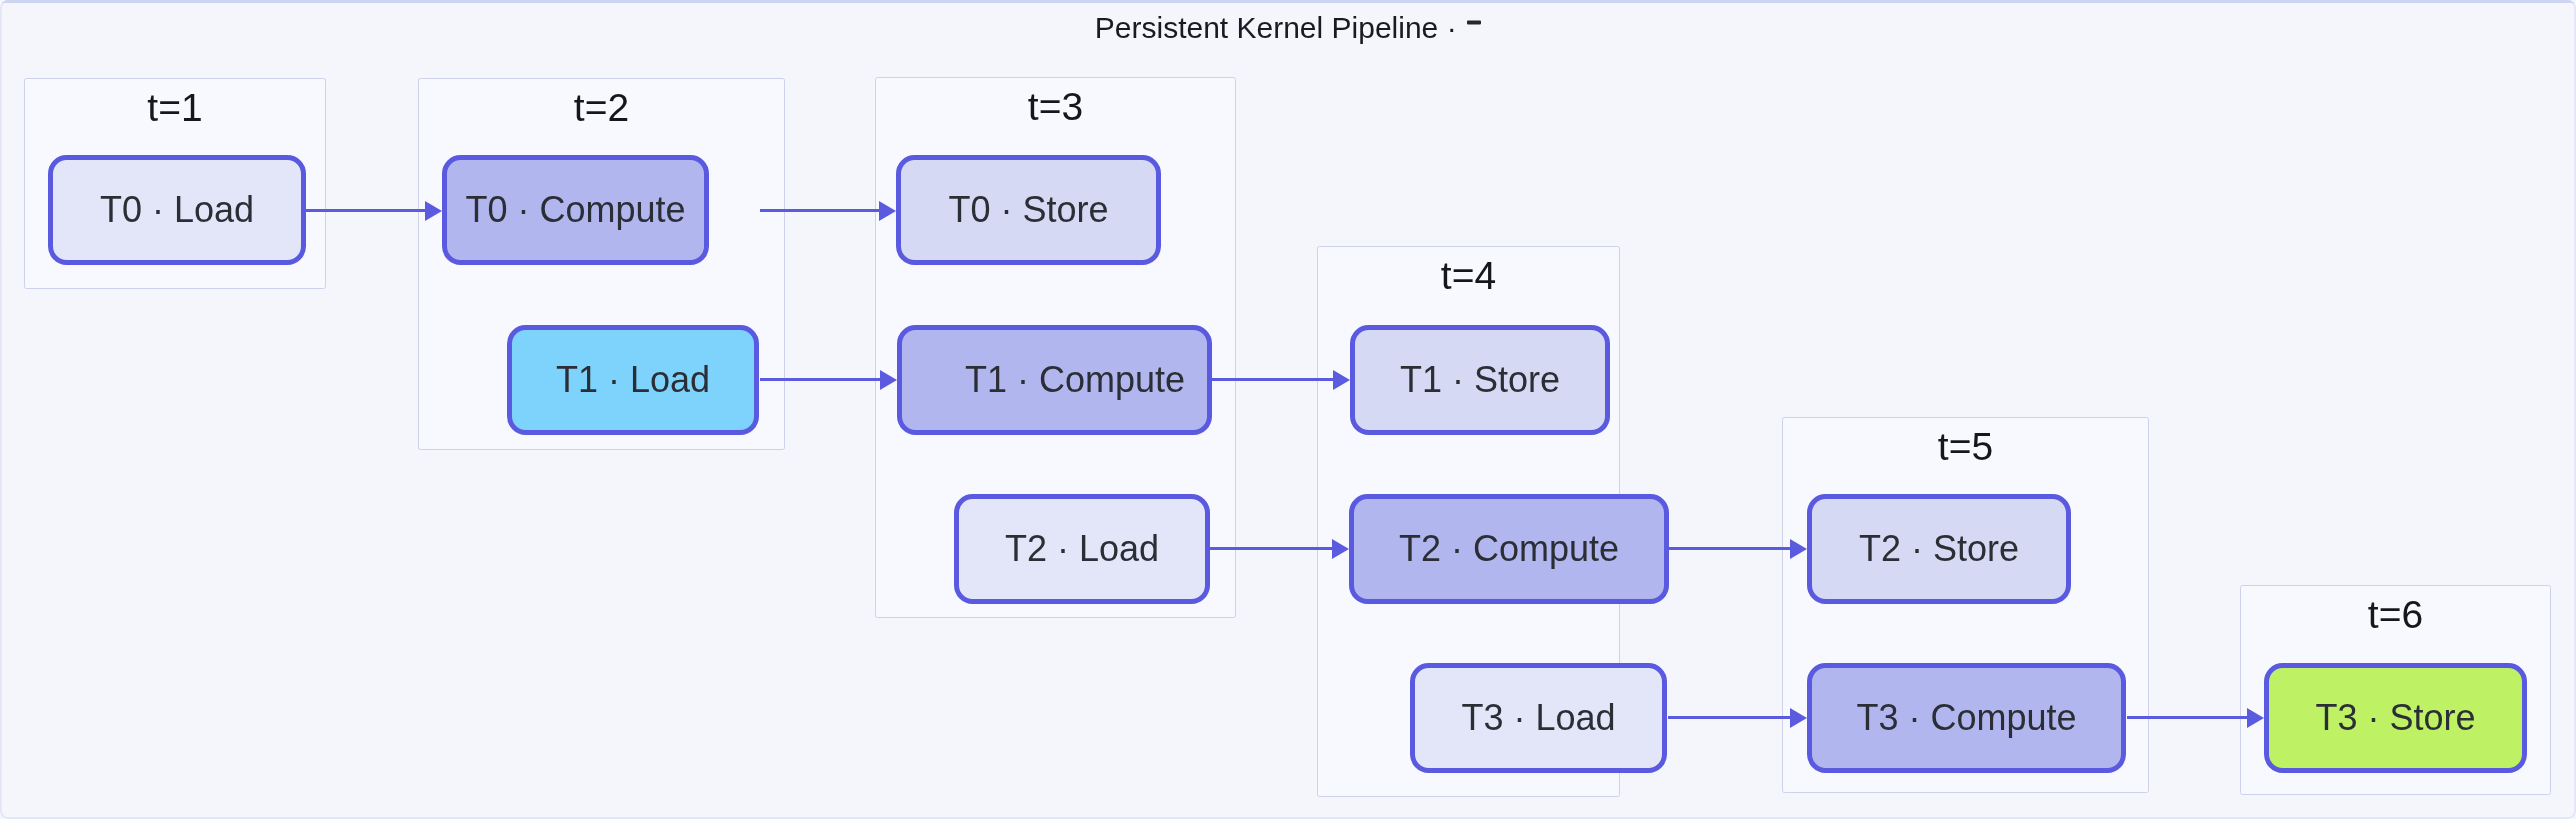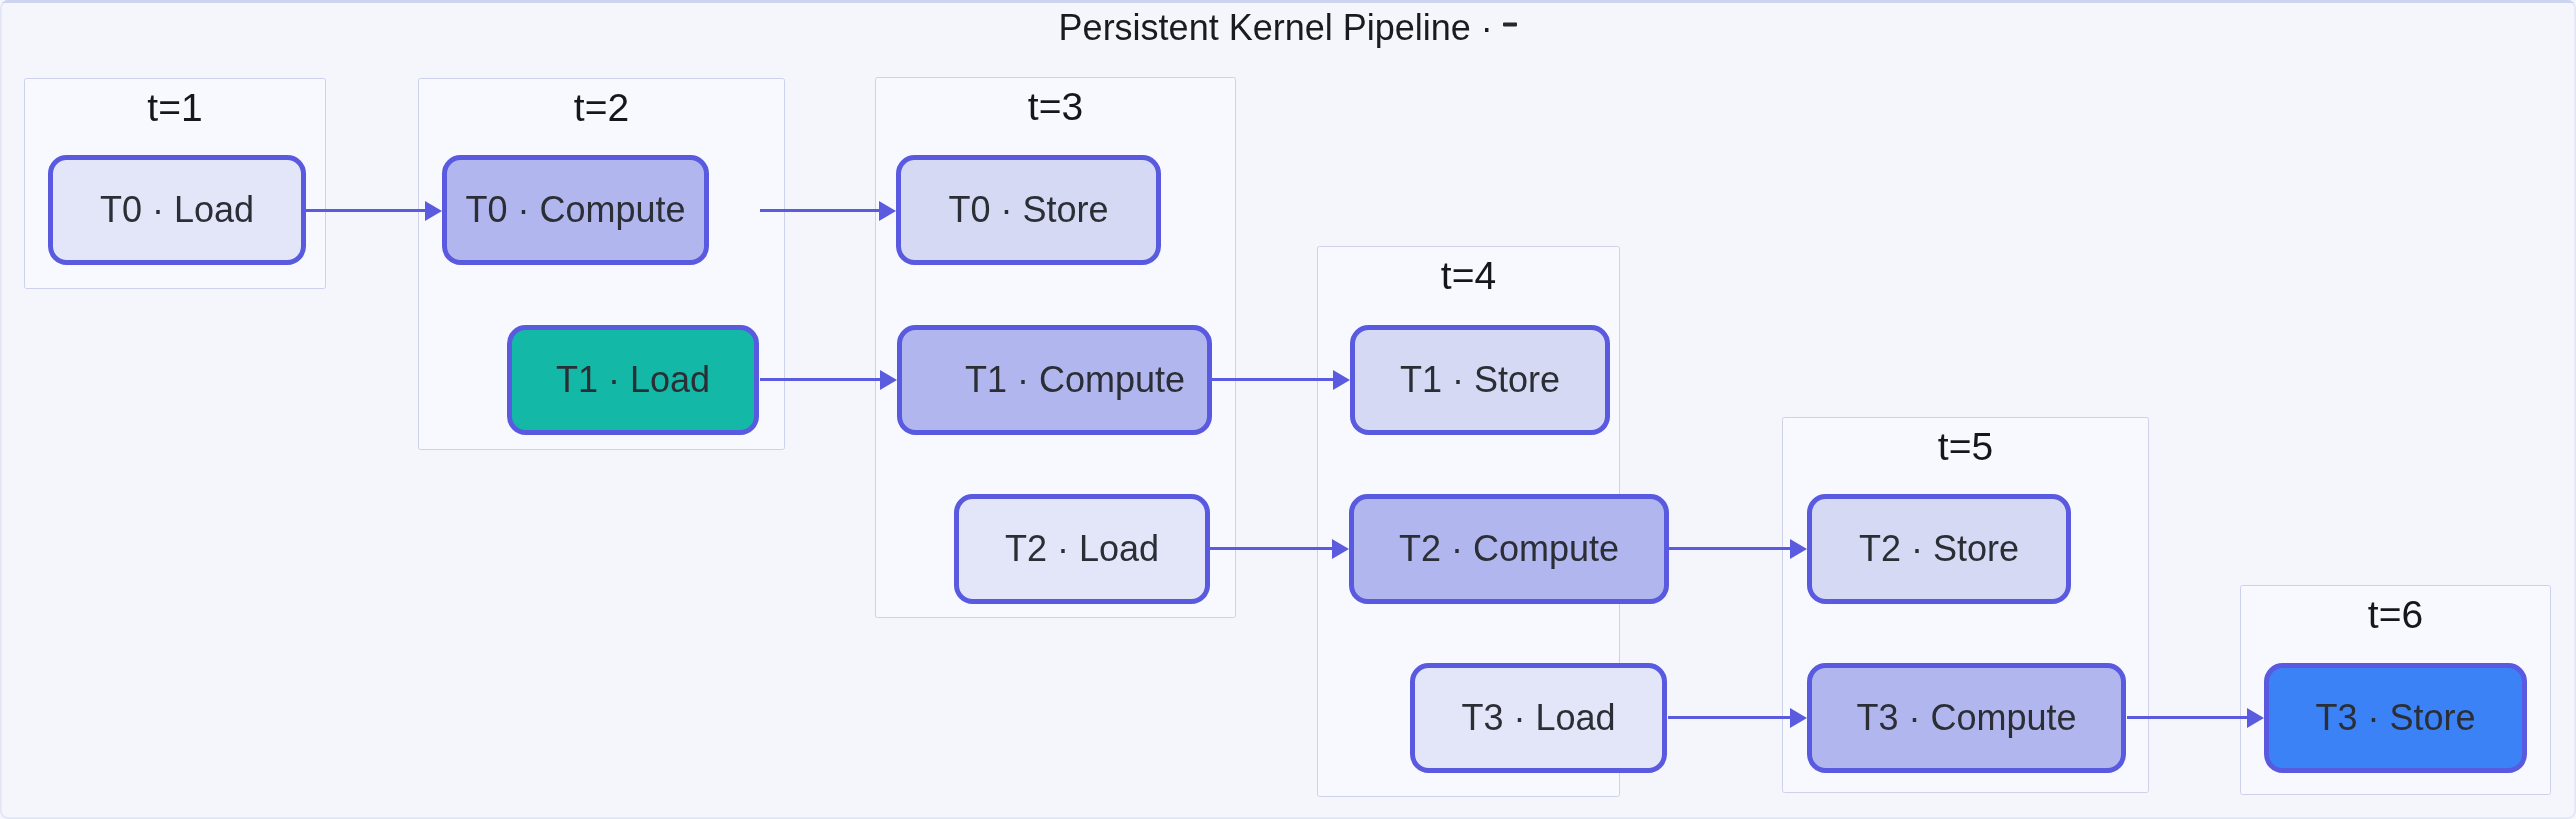--- a/index.html
+++ b/index.html
@@ -17,21 +17,21 @@
     border-radius:8.5px;
     overflow:hidden;
   }
   .top-edge{
     position:absolute;top:0;left:0;width:100%;height:3.4px;
     background:var(--canvas-top,#ccd4f0);
   }
   .title{
     position:absolute;top:6.8px;left:0;width:100%;
     text-align:center;
-    font-size:36px;line-height:41px;
+    font-size:30px;line-height:41px;
     color:var(--title-text,#191b20);
     white-space:nowrap;
   }
   .title-mark{
     display:inline-block;
     width:14.4px;height:4.2px;
     background:#26262b;
     border-radius:0.8px;
     margin-left:10.2px;
     transform:translateY(-13.6px);
@@ -112,24 +112,24 @@
       <div class="edge-head" style="left: 1332px; top: 539px;"></div>
       <div class="edge-line" style="left: 1669px; top: 547px; width: 126px;"></div>
       <div class="edge-head" style="left: 1790px; top: 539px;"></div>
       <div class="edge-line" style="left: 1668px; top: 716px; width: 127px;"></div>
       <div class="edge-head" style="left: 1790px; top: 708px;"></div>
       <div class="edge-line" style="left: 2127px; top: 716px; width: 126px;"></div>
       <div class="edge-head" style="left: 2247px; top: 708px;"></div>
       <div class="node" style="left: 48px; top: 155px; width: 258px; height: 110px; background: rgb(227, 229, 249);">T0 · Load</div>
       <div class="node" style="left: 442px; top: 155px; width: 267px; height: 110px; background: rgb(178, 182, 238);">T0 · Compute</div>
       <div class="node" style="left: 896px; top: 155px; width: 265px; height: 110px; background: rgb(214, 217, 243);">T0 · Store</div>
-      <div class="node" style="left: 507px; top: 325px; width: 252px; height: 110px; background: #14b8a6;">T1 · Load</div>
+      <div class="node" style="left: 507px; top: 325px; width: 252px; height: 110px; background: #7dd3fc;">T1 · Load</div>
       <div class="node" style="left: 897px; top: 325px; width: 315px; height: 110px; background: rgb(178, 182, 238); padding-left: 41px;">T1 · Compute</div>
       <div class="node" style="left: 1350px; top: 325px; width: 260px; height: 110px; background: rgb(214, 217, 243);">T1 · Store</div>
       <div class="node" style="left: 954px; top: 494px; width: 256px; height: 110px; background: rgb(227, 229, 249);">T2 · Load</div>
       <div class="node" style="left: 1349px; top: 494px; width: 320px; height: 110px; background: rgb(178, 182, 238); text-align: right;">T2 · Compute</div>
       <div class="node" style="left: 1807px; top: 494px; width: 264px; height: 110px; background: rgb(214, 217, 243);">T2 · Store</div>
       <div class="node" style="left: 1410px; top: 663px; width: 257px; height: 110px; background: rgb(227, 229, 249);">T3 · Load</div>
       <div class="node" style="left: 1807px; top: 663px; width: 319px; height: 110px; background: rgb(178, 182, 238);">T3 · Compute</div>
-      <div class="node" style="left: 2264px; top: 663px; width: 263px; height: 110px; background: #3b82f6;">T3 · Store</div>
+      <div class="node" style="left: 2264px; top: 663px; width: 263px; height: 110px; background: #bef264;">T3 · Store</div>
     </div>
 </div>
 
 
 </body></html>

